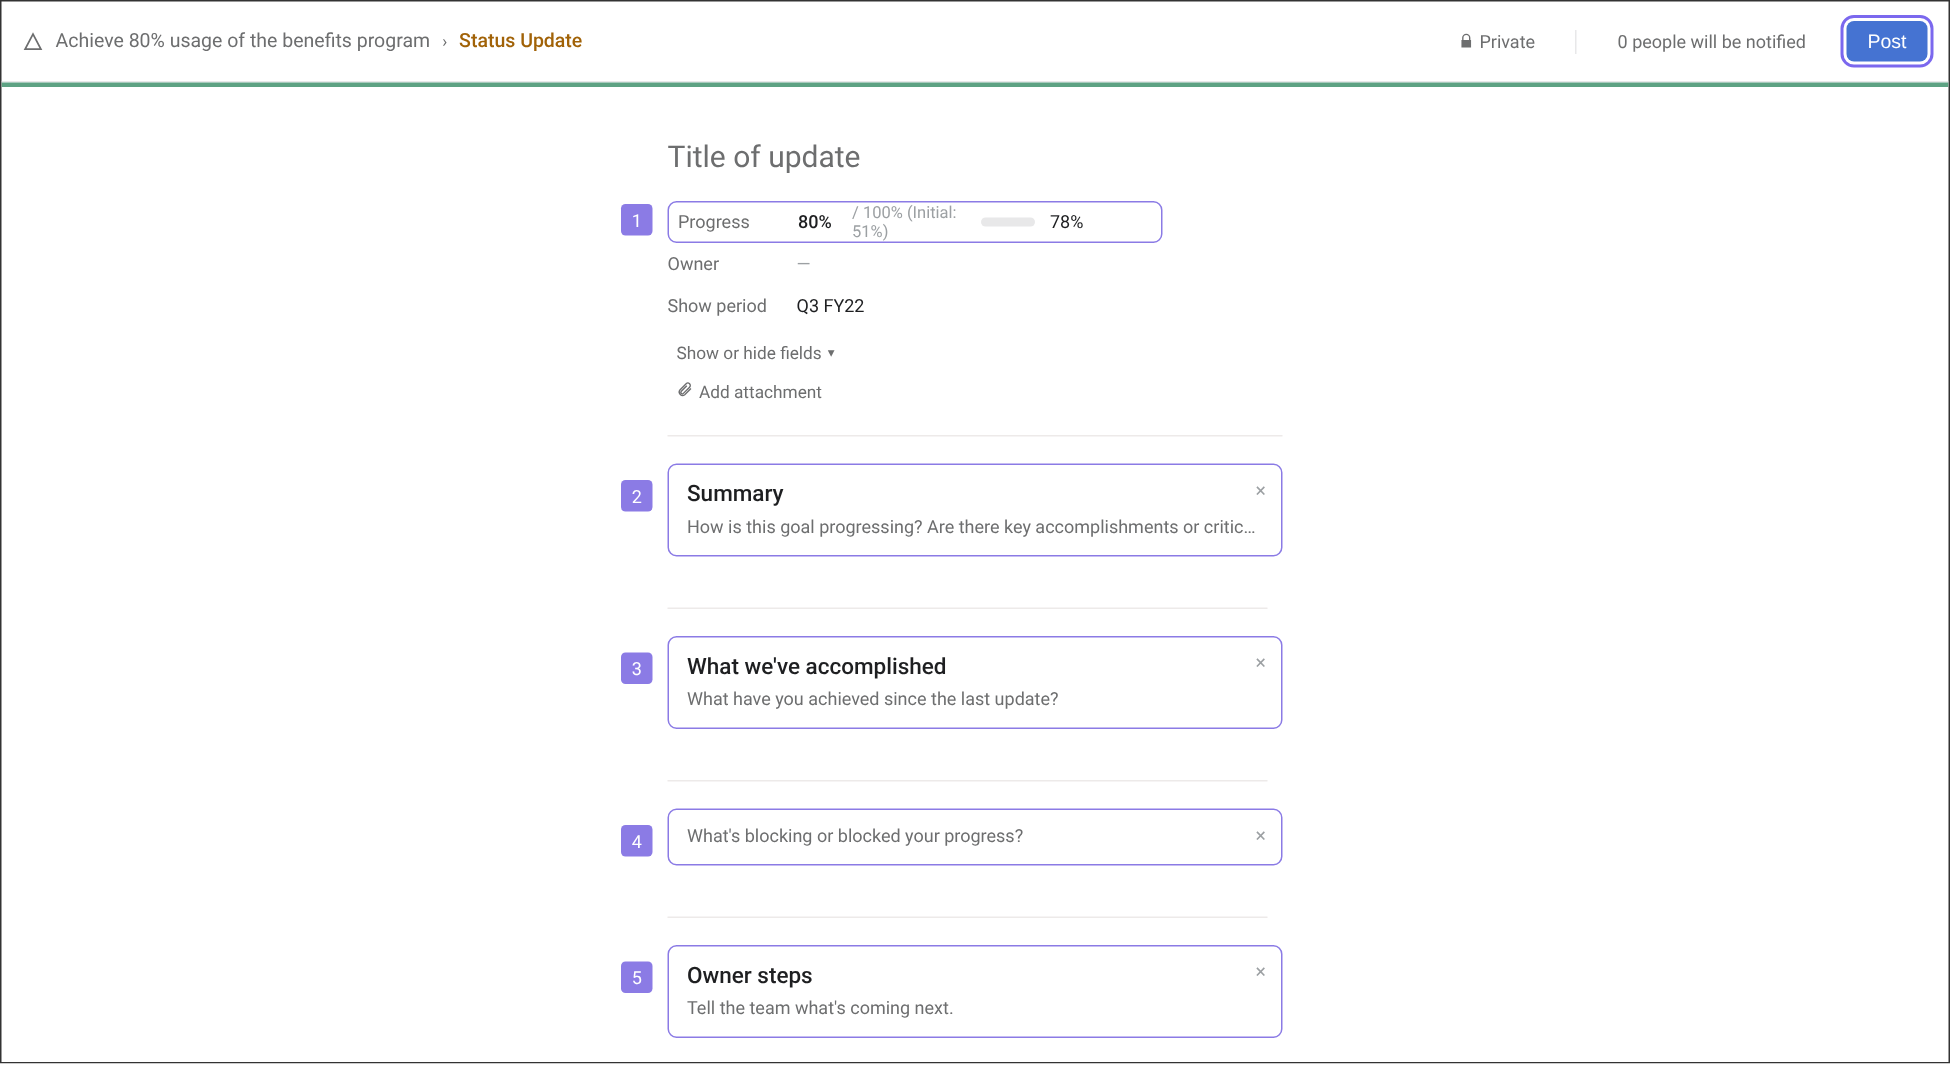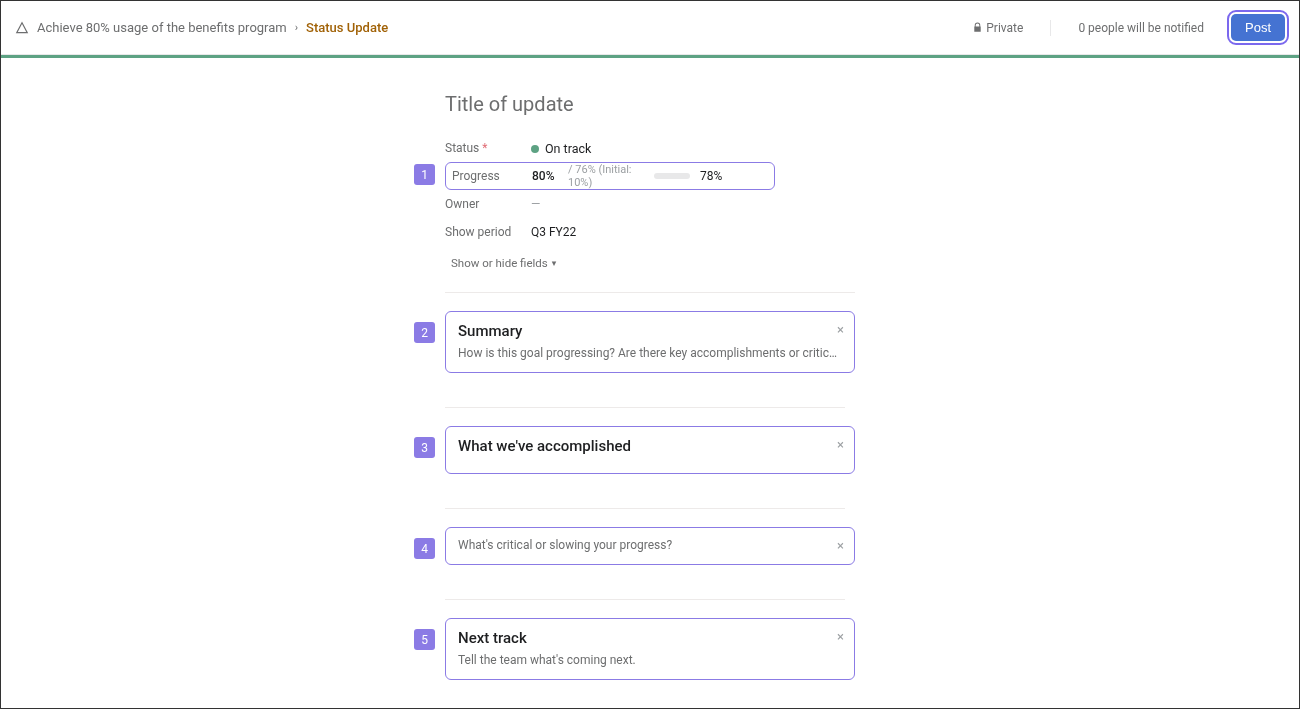--- a/index.html
+++ b/index.html
@@ -65,79 +65,86 @@
       <span class="divider"></span>
       <span>0 people will be notified</span>
       <button class="post-btn">Post</button>
     </div>
   </div>
   <div class="green-bar"></div>
 
   <div class="main">
     <div class="title">Title of update</div>
 
-    <div class="field-row">
-      <span class="field-label"><span>Status</span> <span class="req">*</span></span>
-      <span><span class="status-dot"></span><span class="status-value">On track</span></span>
-    </div>
 
     <div class="progress-row">
       <div class="progress-badge">1</div>
       <span class="field-label" style="width:80px;">Progress</span>
       <span class="progress-val">80%</span>
-      <span class="progress-detail">/ 76% (Initial: 10%)</span>
+      <span class="progress-detail">/ 100% (Initial: 51%)</span>
       <span class="progress-bar"><span class="progress-fill"></span></span>
       <span style="color:#1e1f21;">78%</span>
     </div>
 
     <div class="field-row">
       <span class="field-label">Owner</span>
       <span class="owner-val">—</span>
     </div>
 
     <div class="field-row">
       <span class="field-label">Show period</span>
       <span class="tp-val">Q3 FY22</span>
     </div>
 
     <div class="spacer-fields">
       <div class="show-hide">
         <span>Show or hide fields</span>
         <span style="font-size:9px;">▾</span>
       </div>
     </div>
+    <div>
+      <div class="add-attach">
+        <span>
+          <svg width="11" height="11" viewBox="0 0 24 24" fill="none" stroke="#6d6e6f" stroke-width="2">
+              <path d="M21 11l-9 9a5 5 0 01-7-7l9-9a3.5 3.5 0 015 5l-9 9a2 2 0 01-3-3l8-8"></path>
+            </svg>
+        </span>
+        <span>Add attachment</span>
+      </div>
+    </div>
 
     <div class="hr"></div>
 
     <div class="section">
       <div class="section-badge">2</div>
       <div class="section-title">Summary</div>
       <div class="section-placeholder">How is this goal progressing? Are there key accomplishments or critical risks to …</div>
       <div class="section-close">×</div>
     </div>
 
     <div class="sec-hr"></div>
 
     <div class="section">
       <div class="section-badge">3</div>
       <div class="section-title">What we've accomplished</div>
+      <div class="section-placeholder">What have you achieved since the last update?</div>
       <div class="section-close">×</div>
     </div>
 
     <div class="sec-hr"></div>
 
     <div class="section">
       <div class="section-badge">4</div>
-      <div class="section-placeholder">What's critical or slowing your progress?</div>
+      <div class="section-placeholder">What's blocking or blocked your progress?</div>
       <div class="section-close">×</div>
     </div>
 
     <div class="sec-hr"></div>
 
     <div class="section">
       <div class="section-badge">5</div>
-      <div class="section-title">Next track</div>
+      <div class="section-title">Owner steps</div>
       <div class="section-placeholder">Tell the team what's coming next.</div>
       <div class="section-close">×</div>
     </div>
 
   </div>
 </div>
 
 </body></html>

